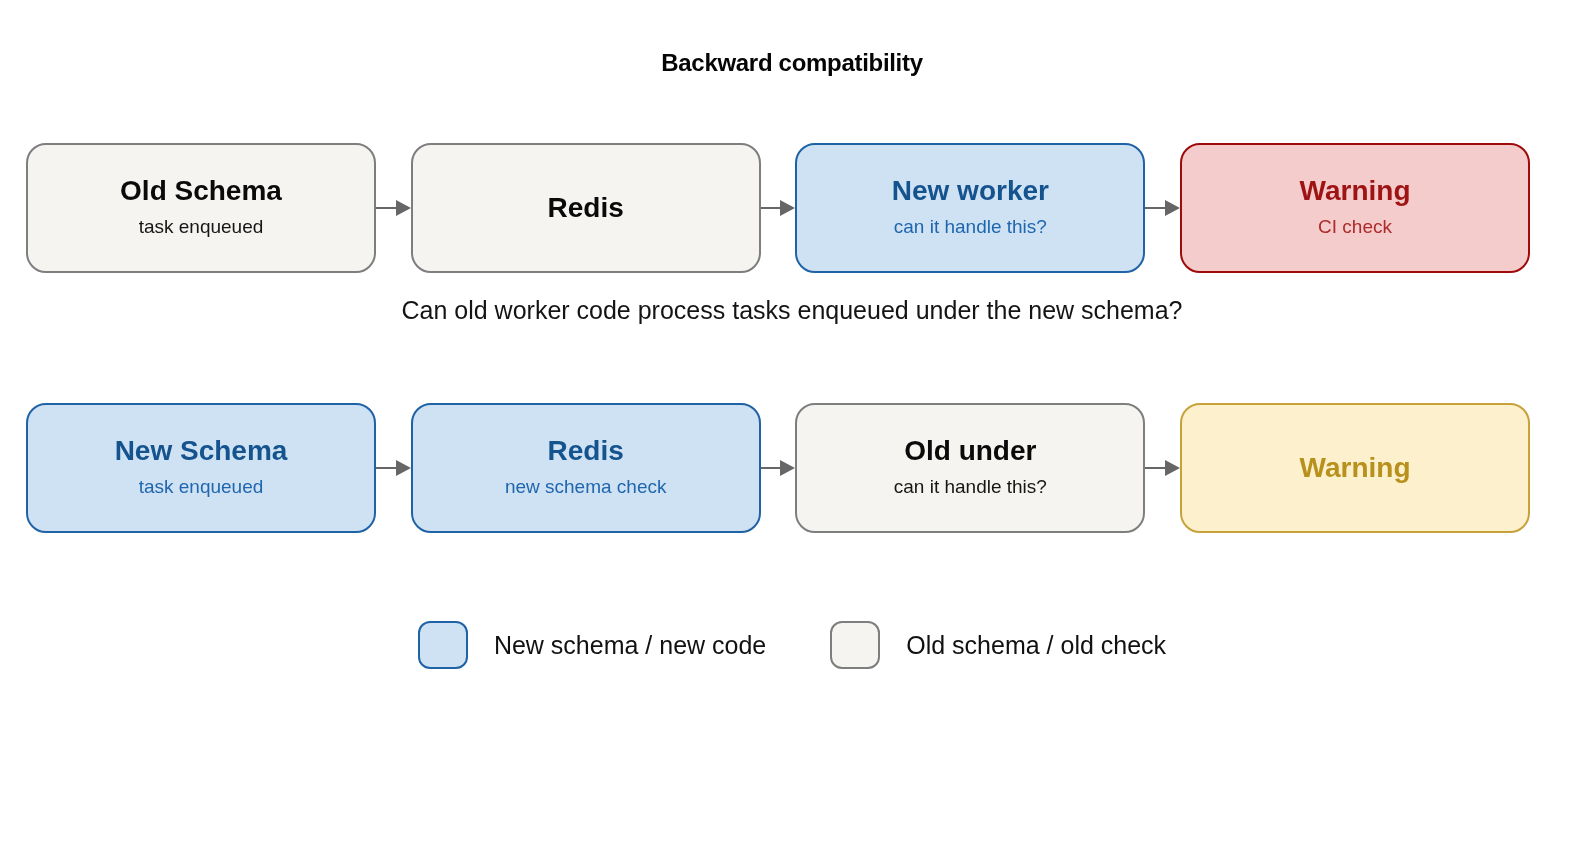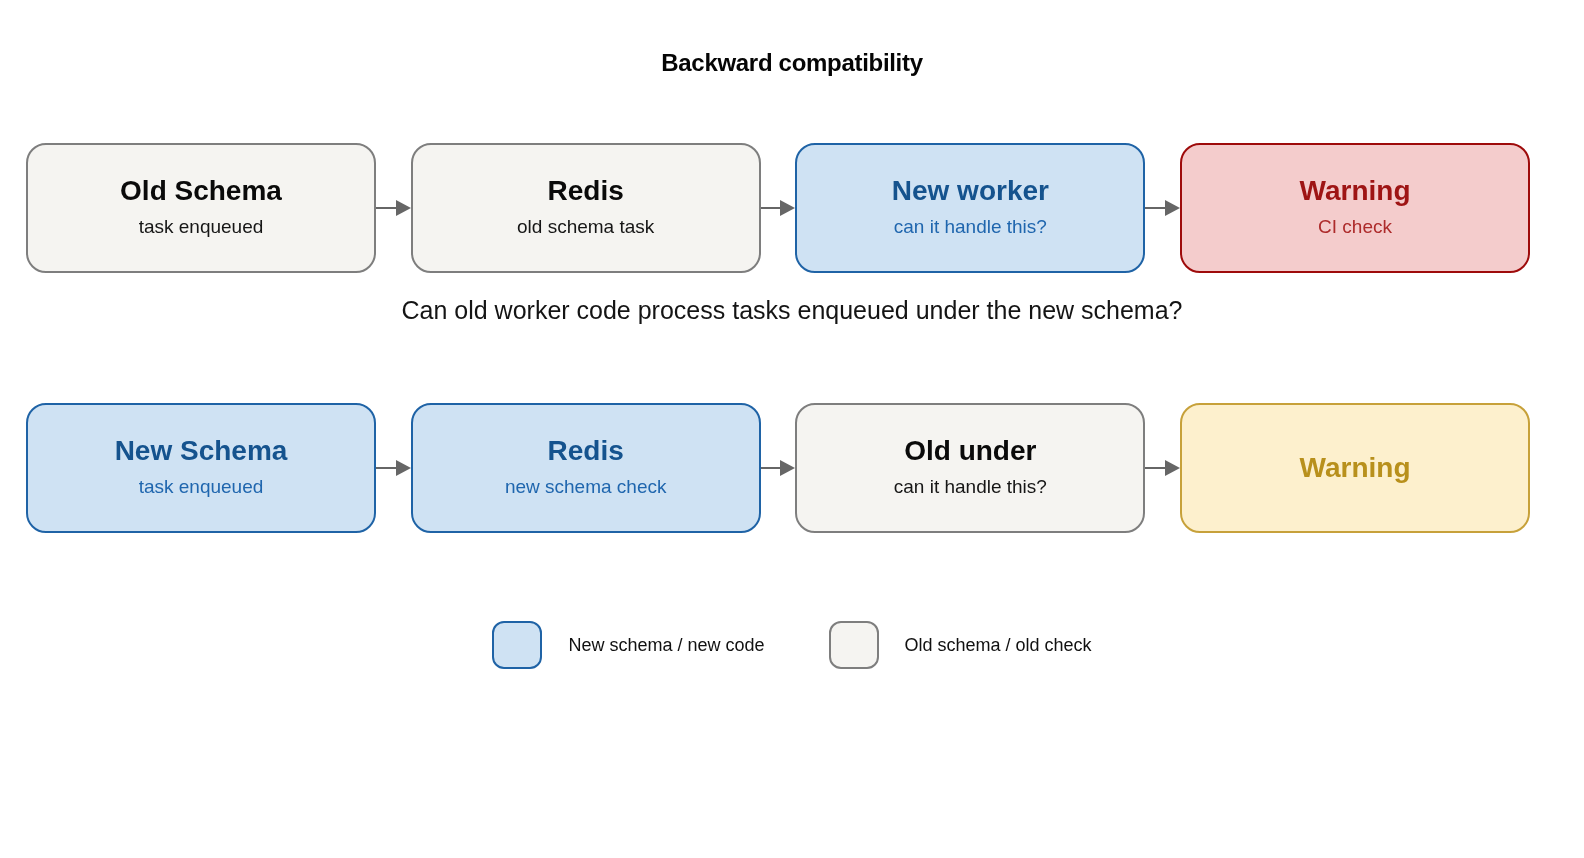--- a/index.html
+++ b/index.html
@@ -142,21 +142,21 @@
   }
   .swatch-new {
     background: var(--new-fill);
     border-color: var(--new-border);
   }
   .swatch-old {
     background: var(--old-fill);
     border-color: var(--old-border);
   }
   .legend-label {
-    font-size: 18px;
+    font-size: 25px;
     line-height: 30px;
     color: #111111;
   }
 </style>
 </head>
 <body>
 
 <div class="canvas">
 
   <h1 class="section-title">Backward compatibility</h1>
@@ -165,21 +165,20 @@
     <div class="node node-old">
       <div class="node-title">Old Schema</div>
       <div class="node-sub">task enqueued</div>
     </div>
     <div class="arrow">
       <div class="arrow-line"></div>
       <div class="arrow-head"></div>
     </div>
     <div class="node node-old">
       <div class="node-title">Redis</div>
-      <div class="node-sub">old schema task</div>
     </div>
     <div class="arrow">
       <div class="arrow-line"></div>
       <div class="arrow-head"></div>
     </div>
     <div class="node node-new">
       <div class="node-title">New worker</div>
       <div class="node-sub">can it handle this?</div>
     </div>
     <div class="arrow">

